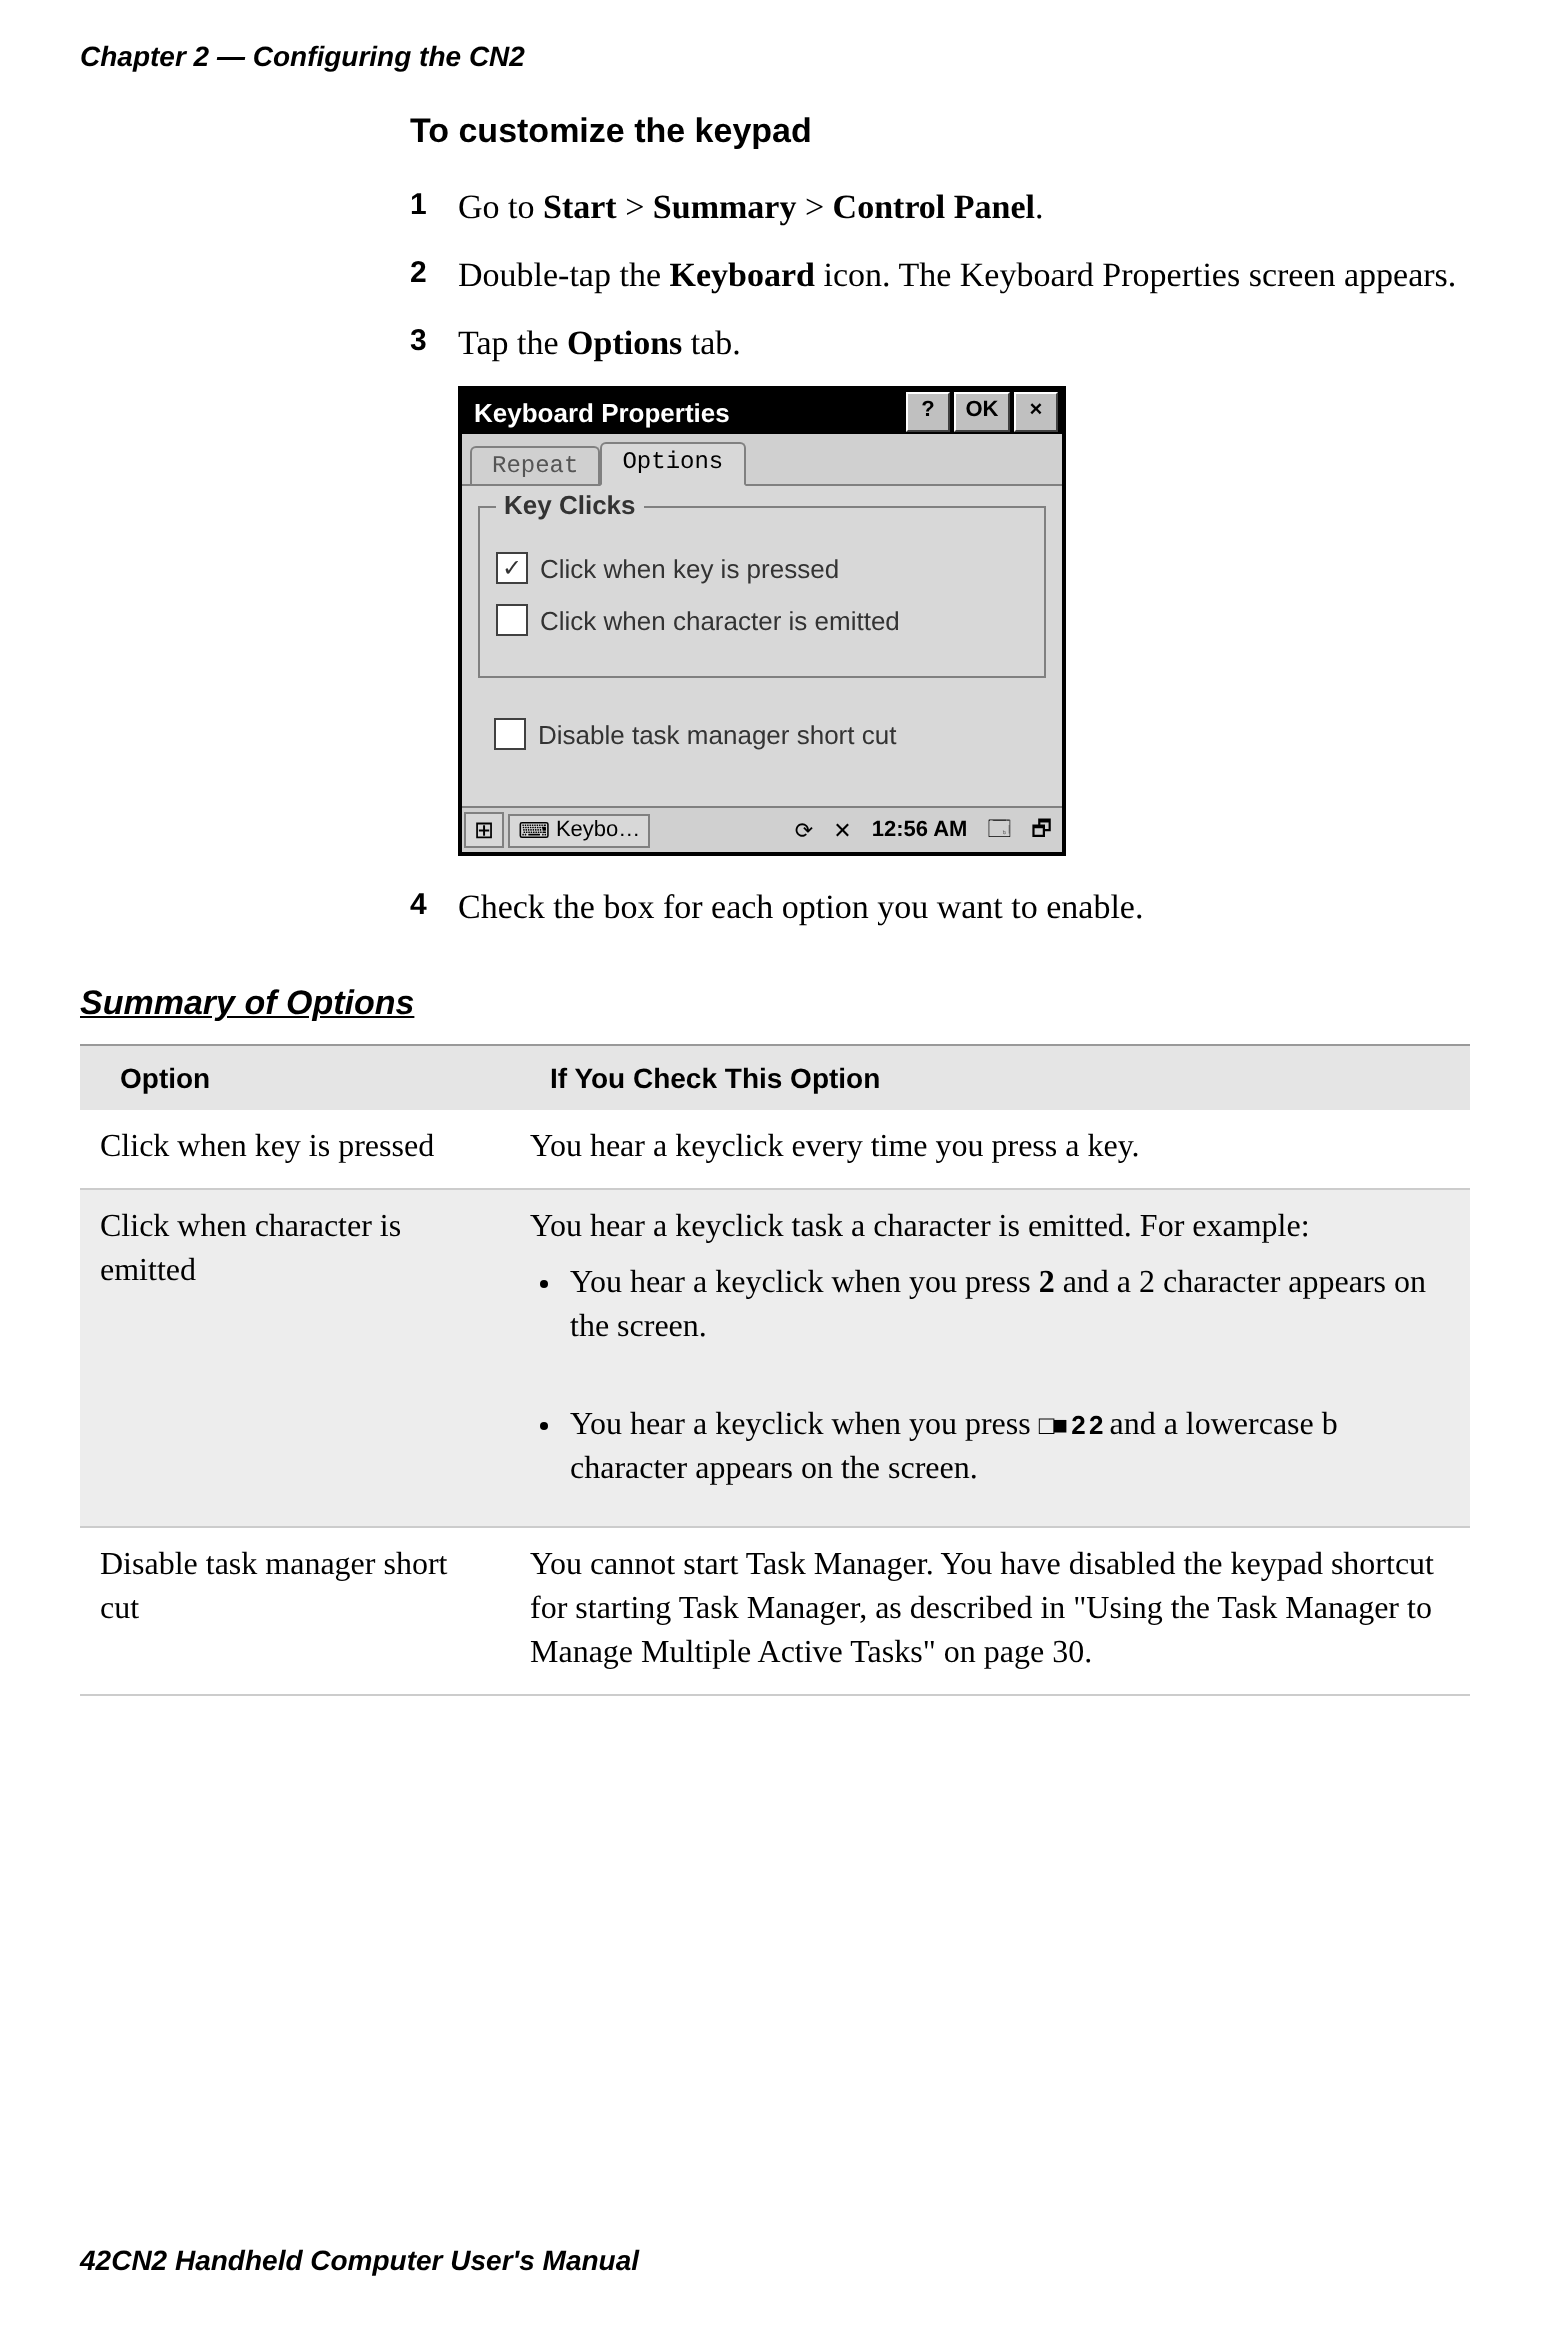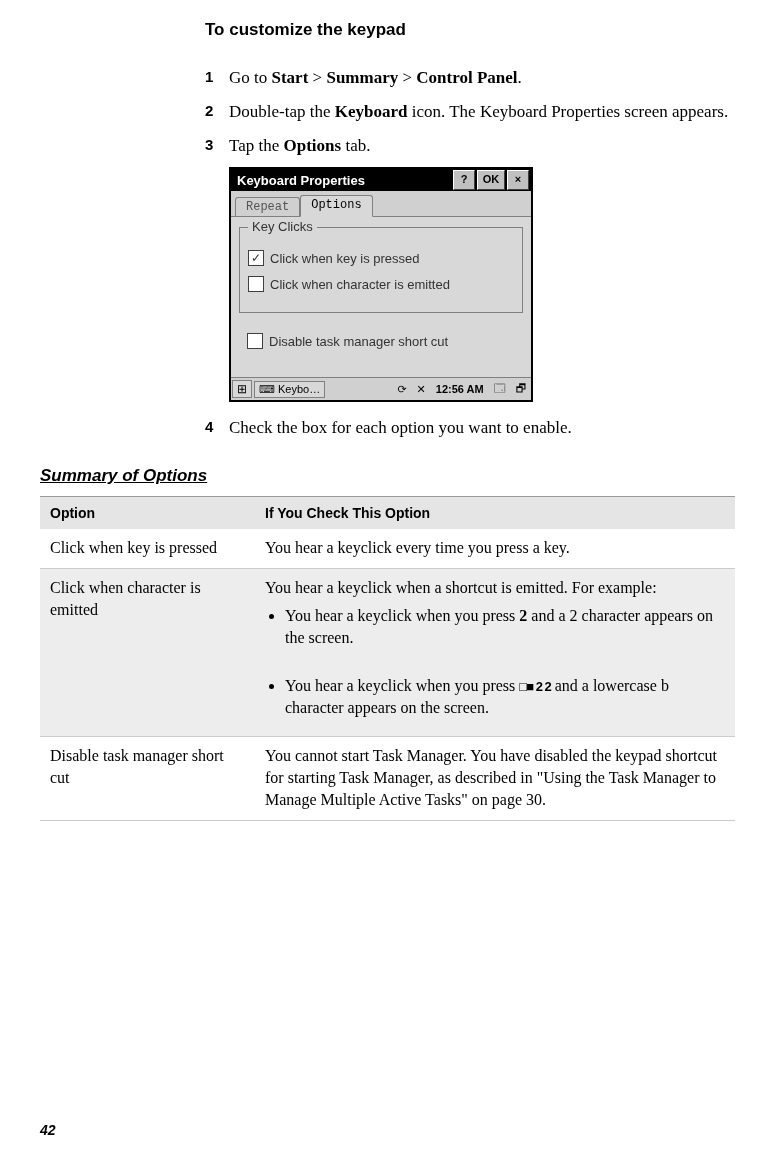--- a/index.html
+++ b/index.html
@@ -27,21 +27,21 @@
     margin-bottom: 20px;
   }
   .content {
     margin-left: 165px;
     flex: 0 0 auto;
   }
   .heading {
     font-family: Verdana, Arial, sans-serif;
     font-weight: bold;
     font-size: 17px;
-    margin-bottom: 26px;
+    margin-bottom: 16px;
   }
   .step {
     display: flex;
     margin-bottom: 10px;
     font-size: 17px;
     line-height: 1.4;
   }
   .step-num {
     font-family: Verdana, Arial, sans-serif;
     font-weight: bold;
@@ -125,21 +125,21 @@
     position: relative;
     margin-bottom: 10px;
   }
   .group-label {
     position: absolute;
     top: -9px;
     left: 8px;
     background: #d8d8d8;
     padding: 0 4px;
     font-size: 13px;
-    font-weight: normal;
+    font-weight: bold;
     color: #333;
   }
   .chk {
     display: flex;
     align-items: center;
     margin: 10px 0;
     font-size: 13px;
     color: #333;
   }
   .chkbox {
@@ -185,21 +185,21 @@
     width: 100%;
     border-collapse: collapse;
     font-size: 16px;
   }
   table.summary th {
     text-align: left;
     background: #e5e5e5;
     font-family: Verdana, Arial, sans-serif;
     font-weight: bold;
     font-size: 14px;
-    padding: 8px 10px;
+    padding: 8px 20px;
     border-top: 1px solid #999;
   }
   table.summary td {
     padding: 8px 10px;
     vertical-align: top;
     line-height: 1.4;
     border-bottom: 1px solid #ccc;
   }
   table.summary tr.shaded td {
     background: #ededed;
@@ -228,20 +228,21 @@
     font-family: Arial, sans-serif;
     font-size: 13px;
     letter-spacing: -1px;
     margin-top: 20px;
   }
 </style>
 </head>
 <body>
 
 <div class="page">
+  <div class="chapter-header">Chapter 2 — Configuring the CN2</div>
 
   <div class="content">
     <div class="heading">To customize the keypad</div>
 
     <div class="step">
       <div class="step-num">1</div>
       <div class="step-body">
         <span>Go to </span><span class="b">Start</span><span> &gt; </span><span class="b">Summary</span><span> &gt; </span><span class="b">Control Panel</span><span>.</span>
       </div>
     </div>
@@ -321,34 +322,35 @@
       <th>Option</th>
       <th>If You Check This Option</th>
     </tr>
     <tr>
       <td class="opt">Click when key is pressed</td>
       <td>You hear a keyclick every time you press a key.</td>
     </tr>
     <tr class="shaded">
       <td class="opt">Click when character is emitted</td>
       <td>
-        <span>You hear a keyclick when a shortcut is emitted. For example:</span>
+        <span>You hear a keyclick task a character is emitted. For example:</span>
         <ul class="bullets">
           <li>
             <span>You hear a keyclick when you press </span><span class="b">2</span><span> and a 2 character appears on the screen.</span>
           </li>
           <li>
             <span>You hear a keyclick when you press </span><span class="b keycap">□■ 2 2</span><span> and a lowercase b character appears on the screen.</span>
           </li>
         </ul>
       </td>
     </tr>
     <tr>
       <td class="opt">Disable task manager short cut</td>
       <td>You cannot start Task Manager. You have disabled the keypad shortcut for starting Task Manager, as described in "Using the Task Manager to Manage Multiple Active Tasks" on page 30.</td>
     </tr>
   </tbody>
     </table>
 
   <div class="footer">
     <span>42</span>
+    <span>CN2 Handheld Computer User's Manual</span>
   </div>
 </div>
 
 </body></html>

